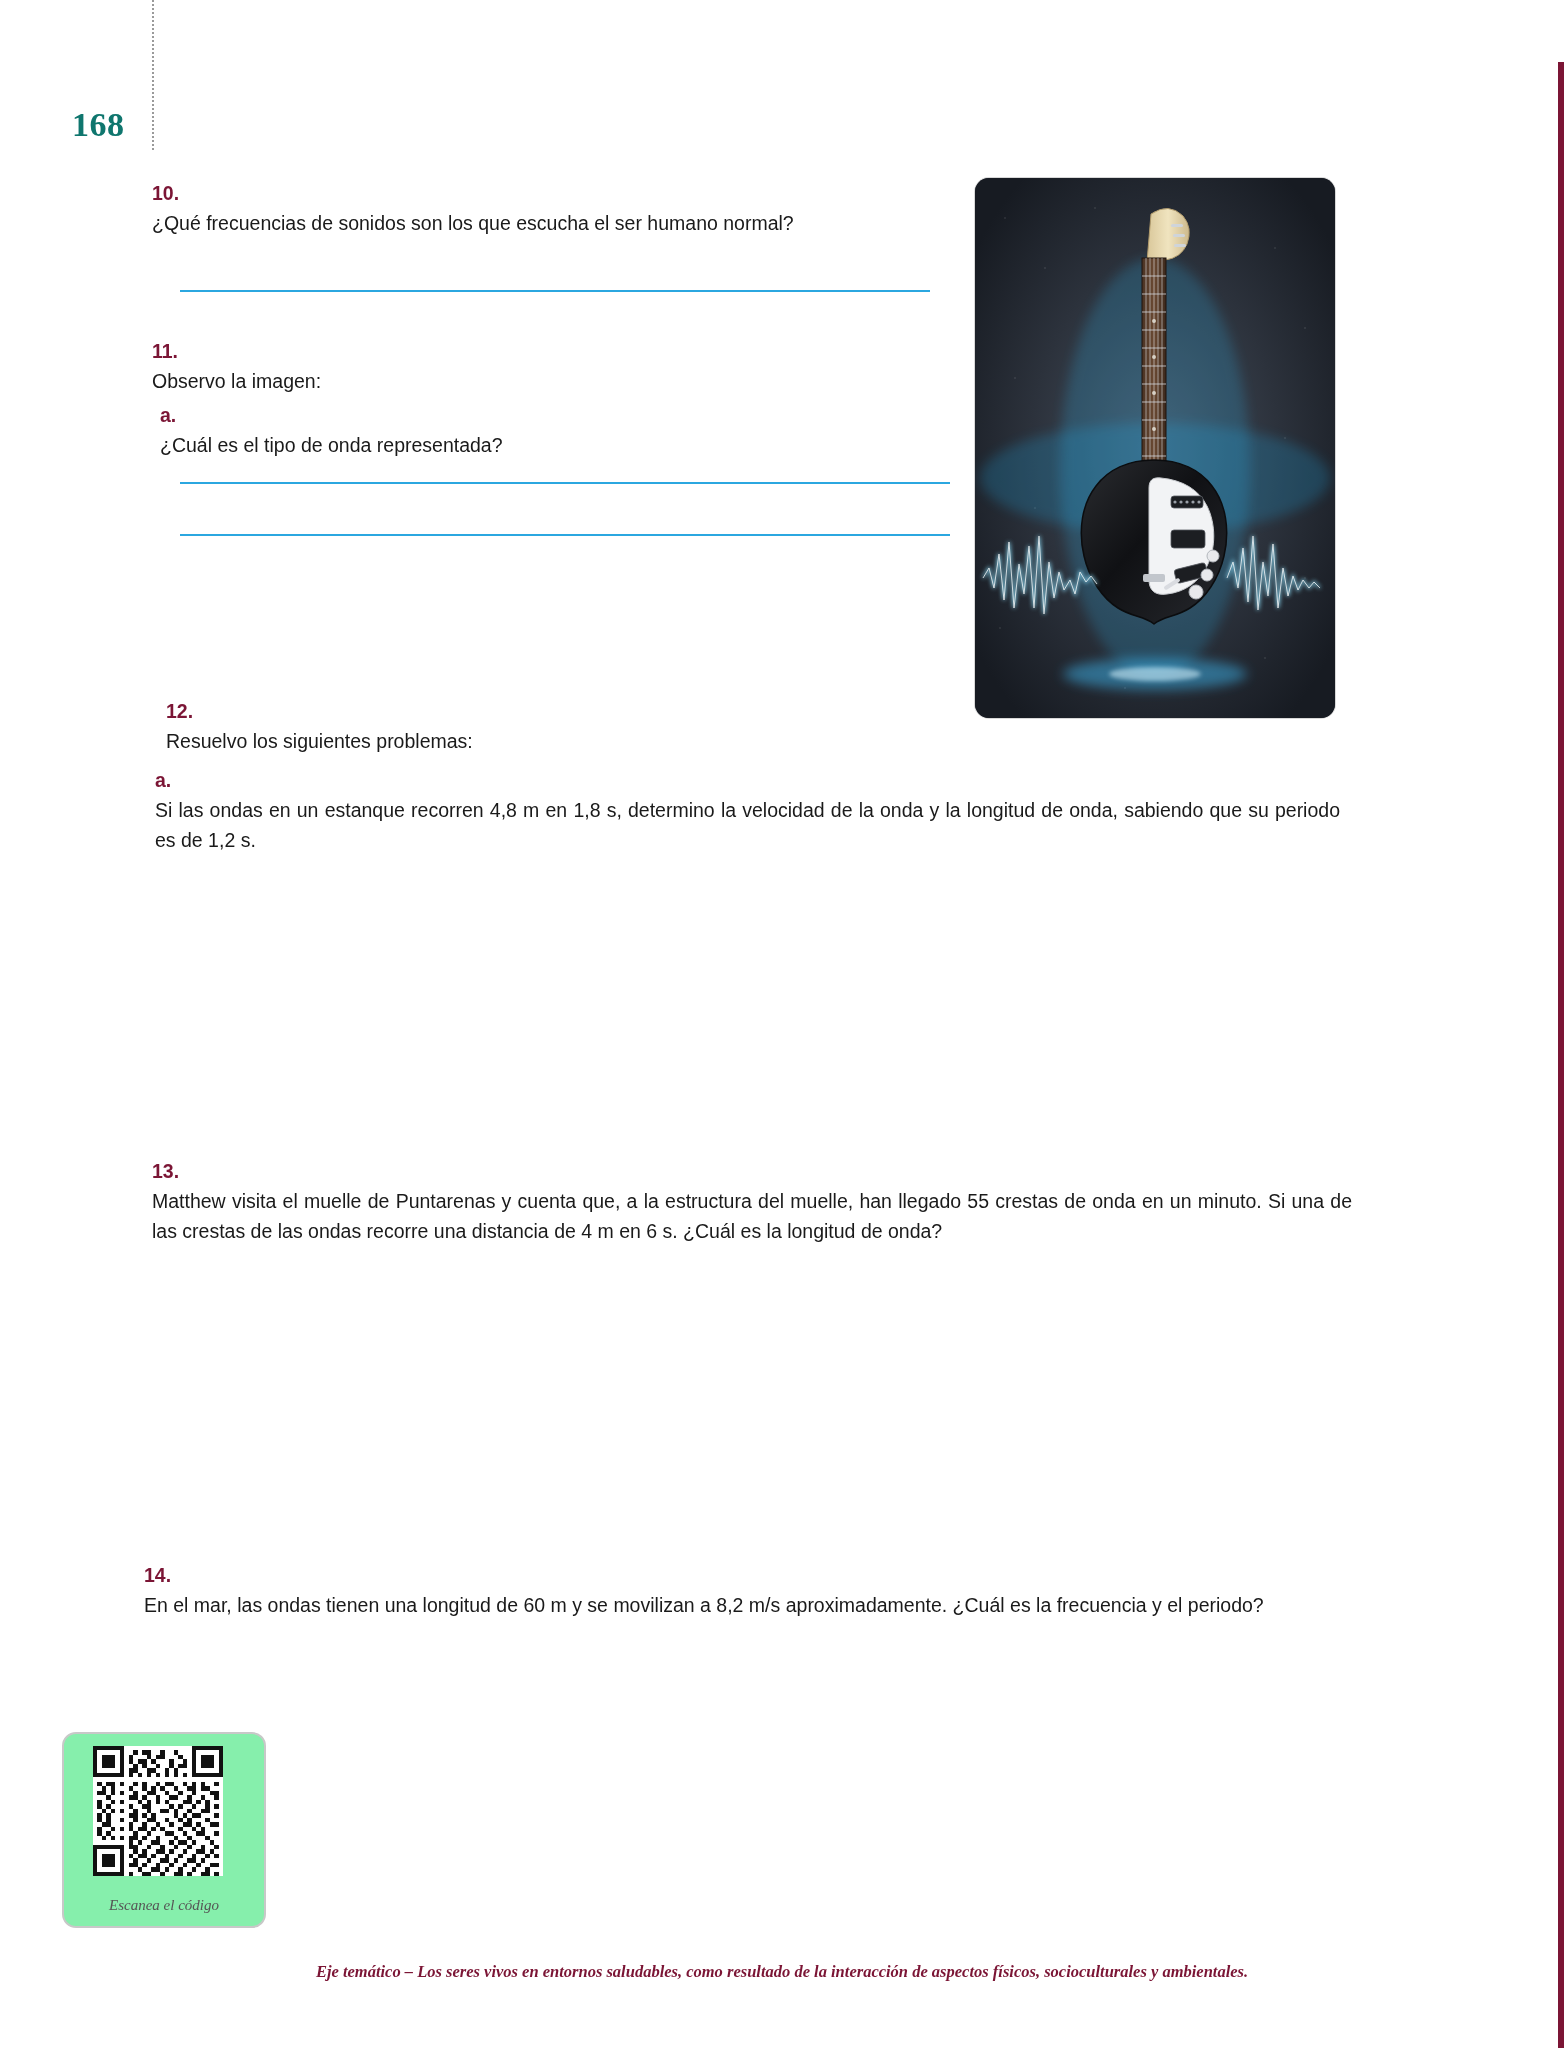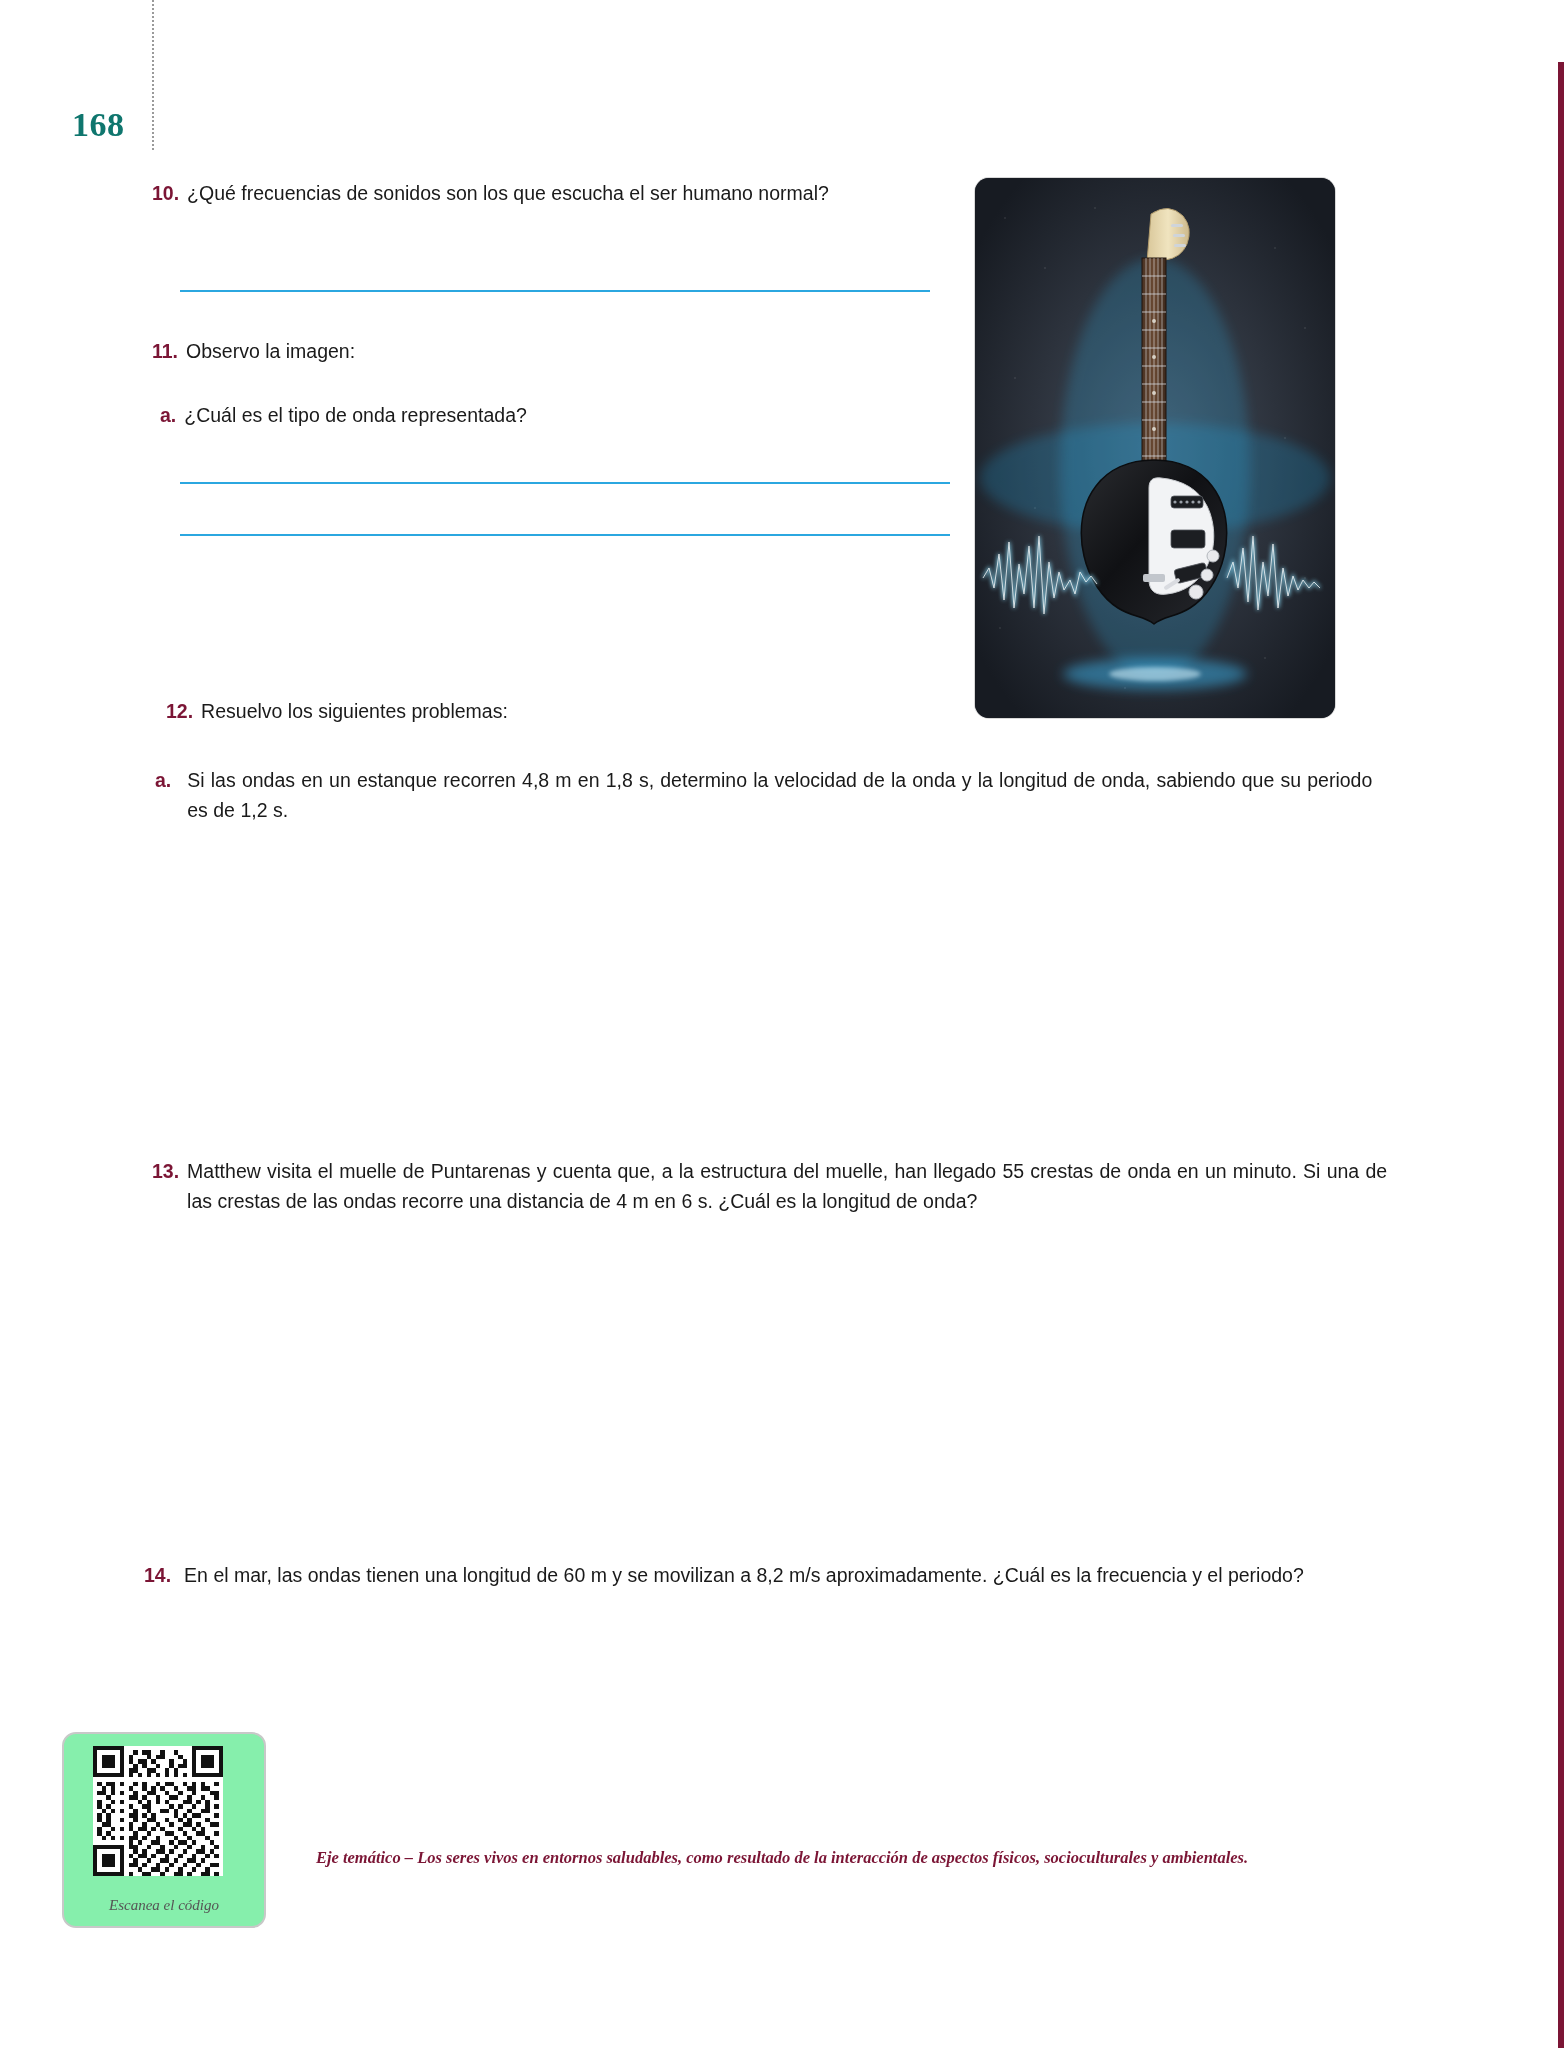--- a/index.html
+++ b/index.html
@@ -42,20 +42,21 @@
     font-size: 34px;
     color: #0f766e;
     letter-spacing: 0.5px;
   }
 
   
   .q-block {
     position: absolute;
     display: flex;
     align-items: flex-start;
+    flex-direction: column;
   }
   .q-num {
     color: #7b1535;
     font-weight: bold;
     font-size: 19.5px;
     line-height: 30px;
     flex: 0 0 auto;
     margin-right: 8px;
   }
   .q-text {
@@ -120,21 +121,21 @@
     font-family: "Liberation Serif", serif;
     font-style: italic;
     font-size: 15px;
     color: #555;
   }
 
   .footer-note {
     position: absolute;
     left: 0;
     right: 0;
-    top: 1848px;
+    top: 1962px;
     text-align: center;
     font-family: "Liberation Serif", serif;
     font-style: italic;
     font-weight: bold;
     font-size: 16.5px;
     color: #7b1535;
   }
 </style>
 </head>
 <body>

